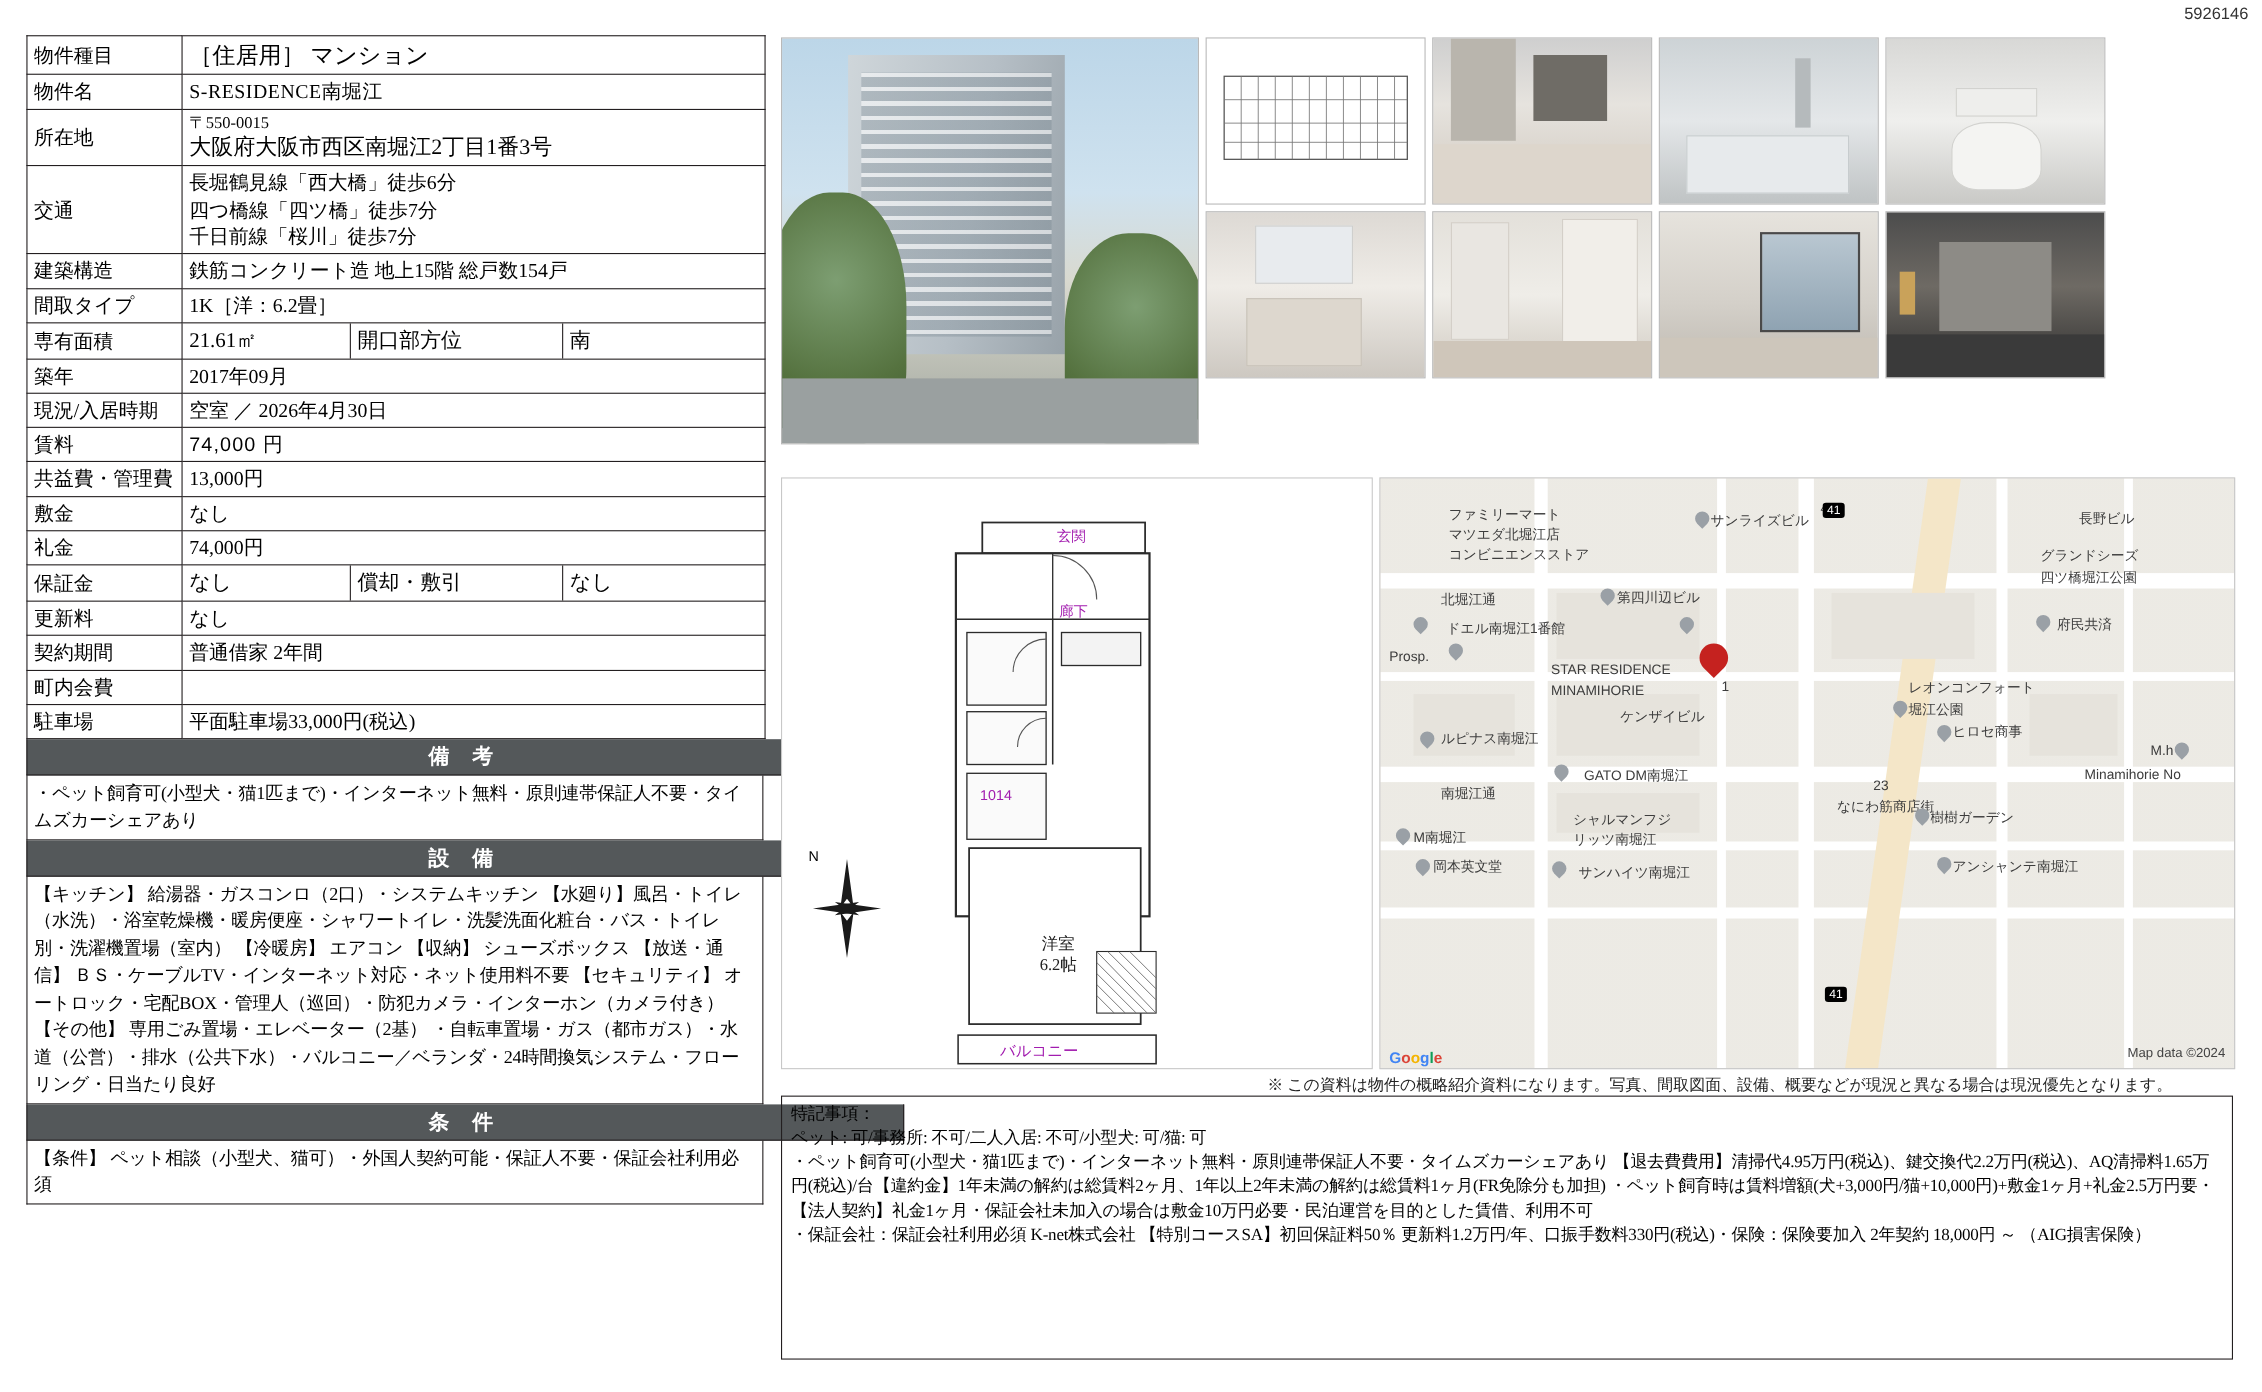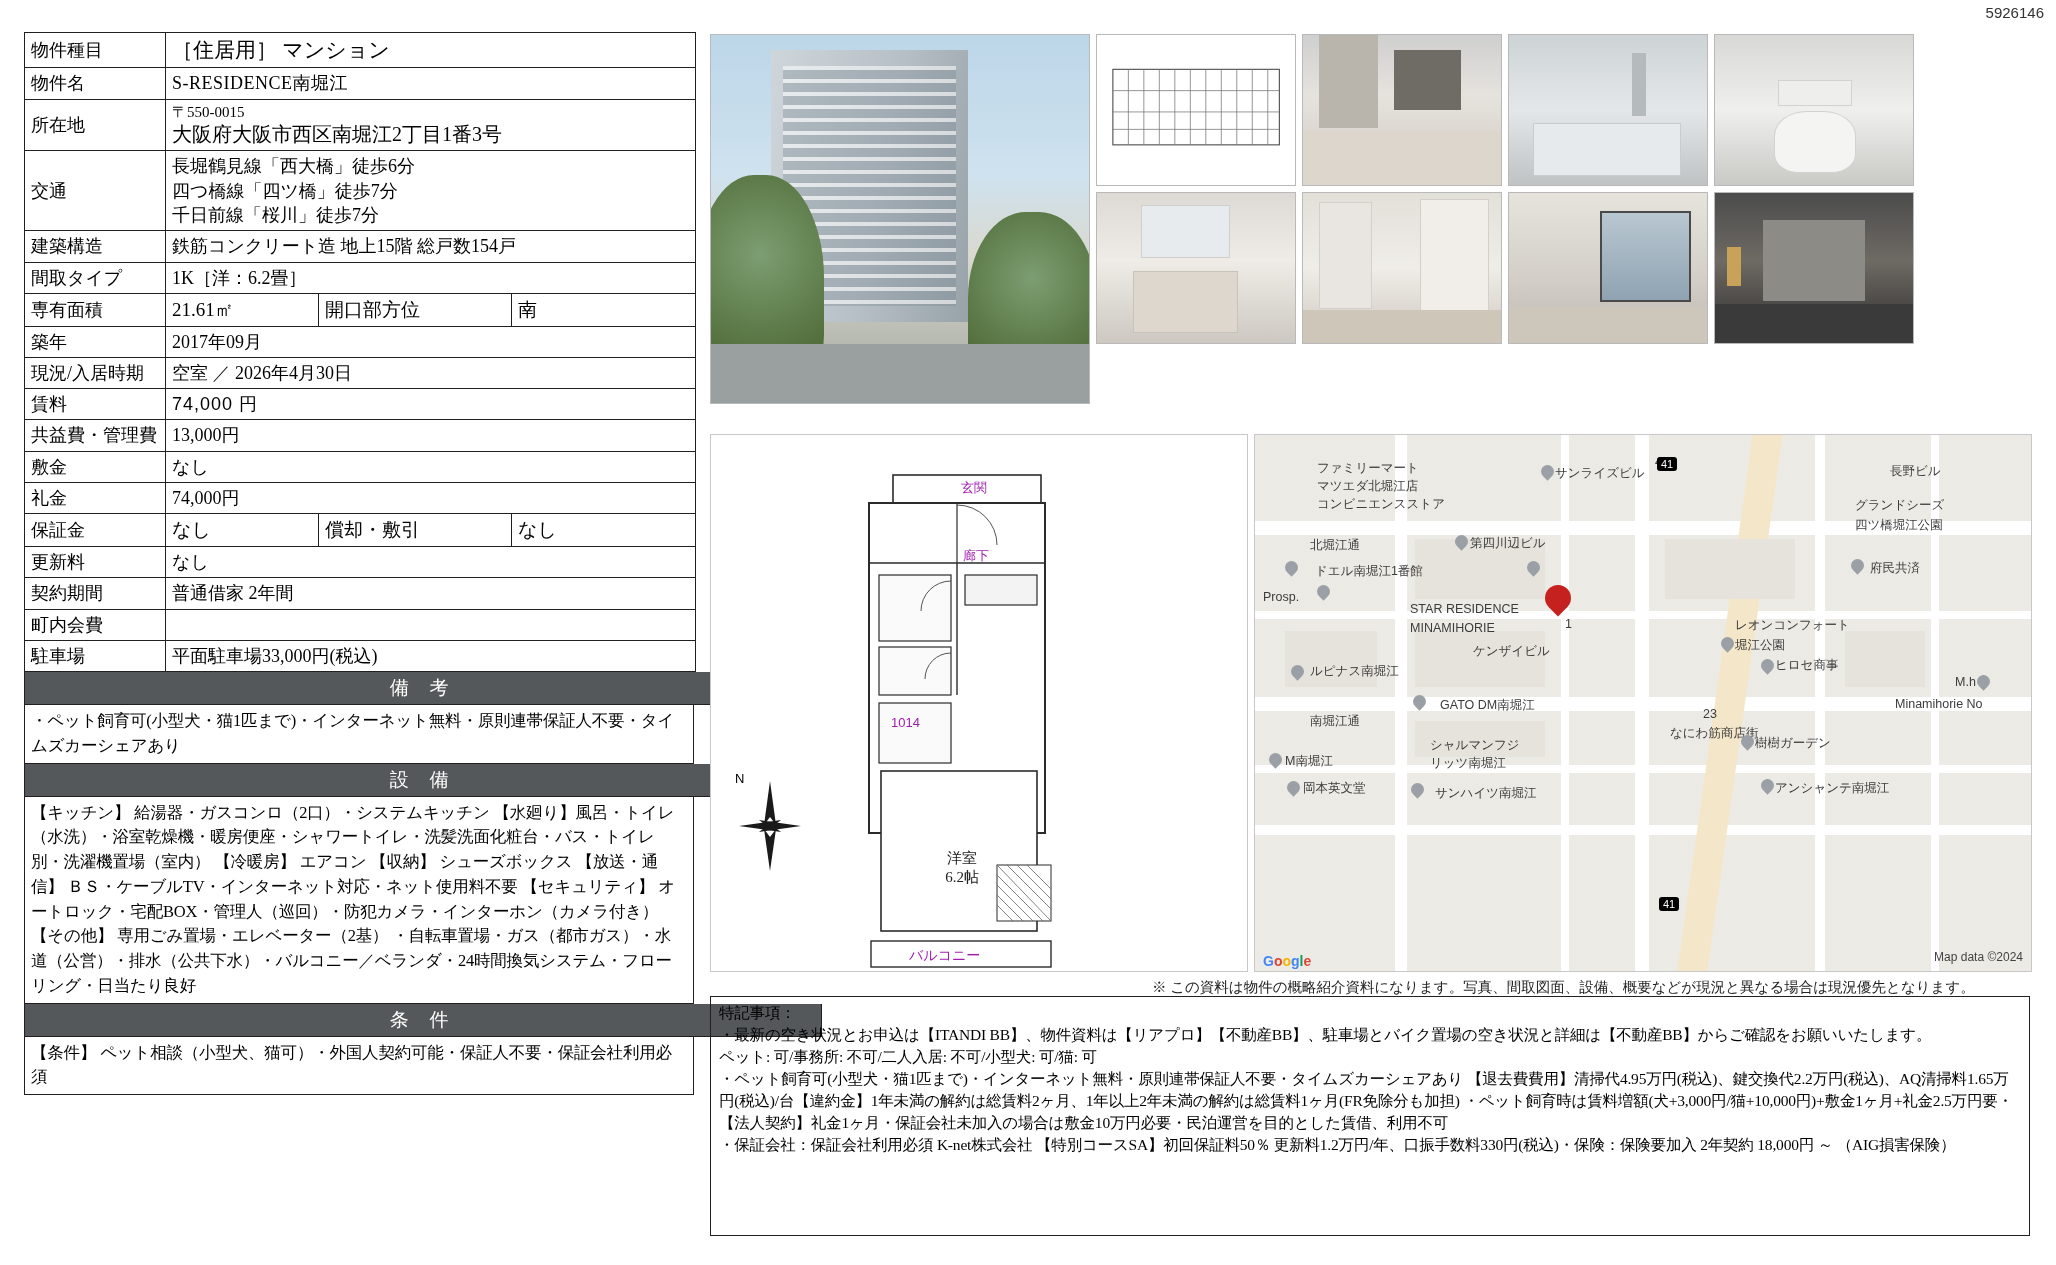--- a/index.html
+++ b/index.html
@@ -48,20 +48,21 @@
   }
   
   .sec-head{
     background:#54585a;color:#ffffff;
     text-align:center;font-size:19px;
     letter-spacing:8px;
     padding:3px 0;
     border:1px solid #231f20;border-top:none;
     width:798px;
     box-sizing:border-box;
+    font-weight:bold;
   }
   .sec-body{
     border:1px solid #231f20;border-top:none;
     width:670px;box-sizing:border-box;
     font-size:16.5px;line-height:1.5;
     padding:4px 6px;
     letter-spacing:-0.2px;
   }
   
   .photos{
@@ -491,17 +492,16 @@
   <div class="google-logo">
     <span class="g1">G</span><span class="g2">o</span><span class="g3">o</span><span class="g4">g</span><span class="g5">l</span><span class="g6">e</span>
   </div>
   <div class="map-credit">Map data ©2024</div>
 </div>
 
 <div class="disclaimer">※ この資料は物件の概略紹介資料になります。写真、間取図面、設備、概要などが現況と異なる場合は現況優先となります。</div>
 
 <div class="notes">
   <p>特記事項：</p>
-  <p>・最新の空き状況とお申込は【ITANDI BB】、物件資料は【リアプロ】【不動産BB】、駐車場とバイク置場の空き状況と詳細は【不動産BB】からご確認をお願いいたします。</p>
   <p>ペット: 可/事務所: 不可/二人入居: 不可/小型犬: 可/猫: 可</p>
   <p>・ペット飼育可(小型犬・猫1匹まで)・インターネット無料・原則連帯保証人不要・タイムズカーシェアあり 【退去費費用】清掃代4.95万円(税込)、鍵交換代2.2万円(税込)、AQ清掃料1.65万円(税込)/台【違約金】1年未満の解約は総賃料2ヶ月、1年以上2年未満の解約は総賃料1ヶ月(FR免除分も加担) ・ペット飼育時は賃料増額(犬+3,000円/猫+10,000円)+敷金1ヶ月+礼金2.5万円要・【法人契約】礼金1ヶ月・保証会社未加入の場合は敷金10万円必要・民泊運営を目的とした賃借、利用不可</p>
   <p>・保証会社：保証会社利用必須 K-net株式会社 【特別コースSA】初回保証料50％ 更新料1.2万円/年、口振手数料330円(税込)・保険：保険要加入 2年契約 18,000円 ～ （AIG損害保険）</p>
 </div>
 
 </body></html>

